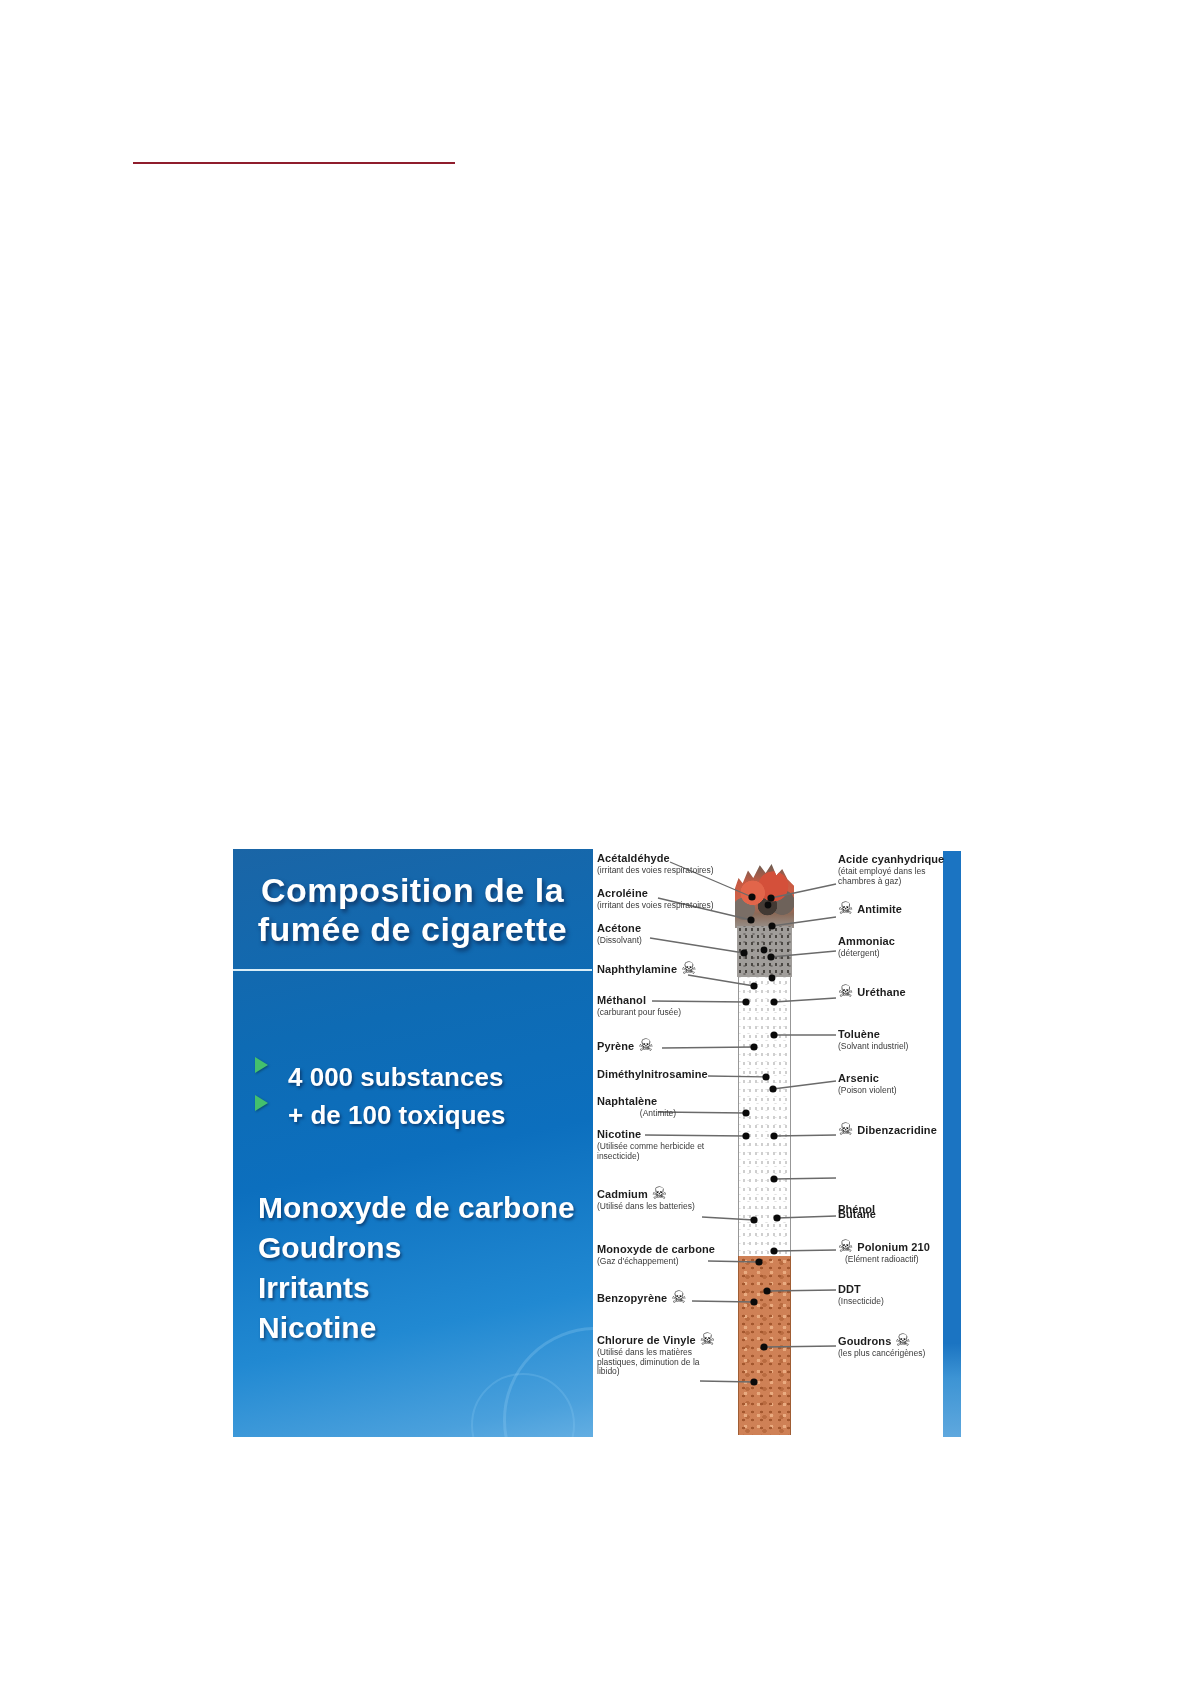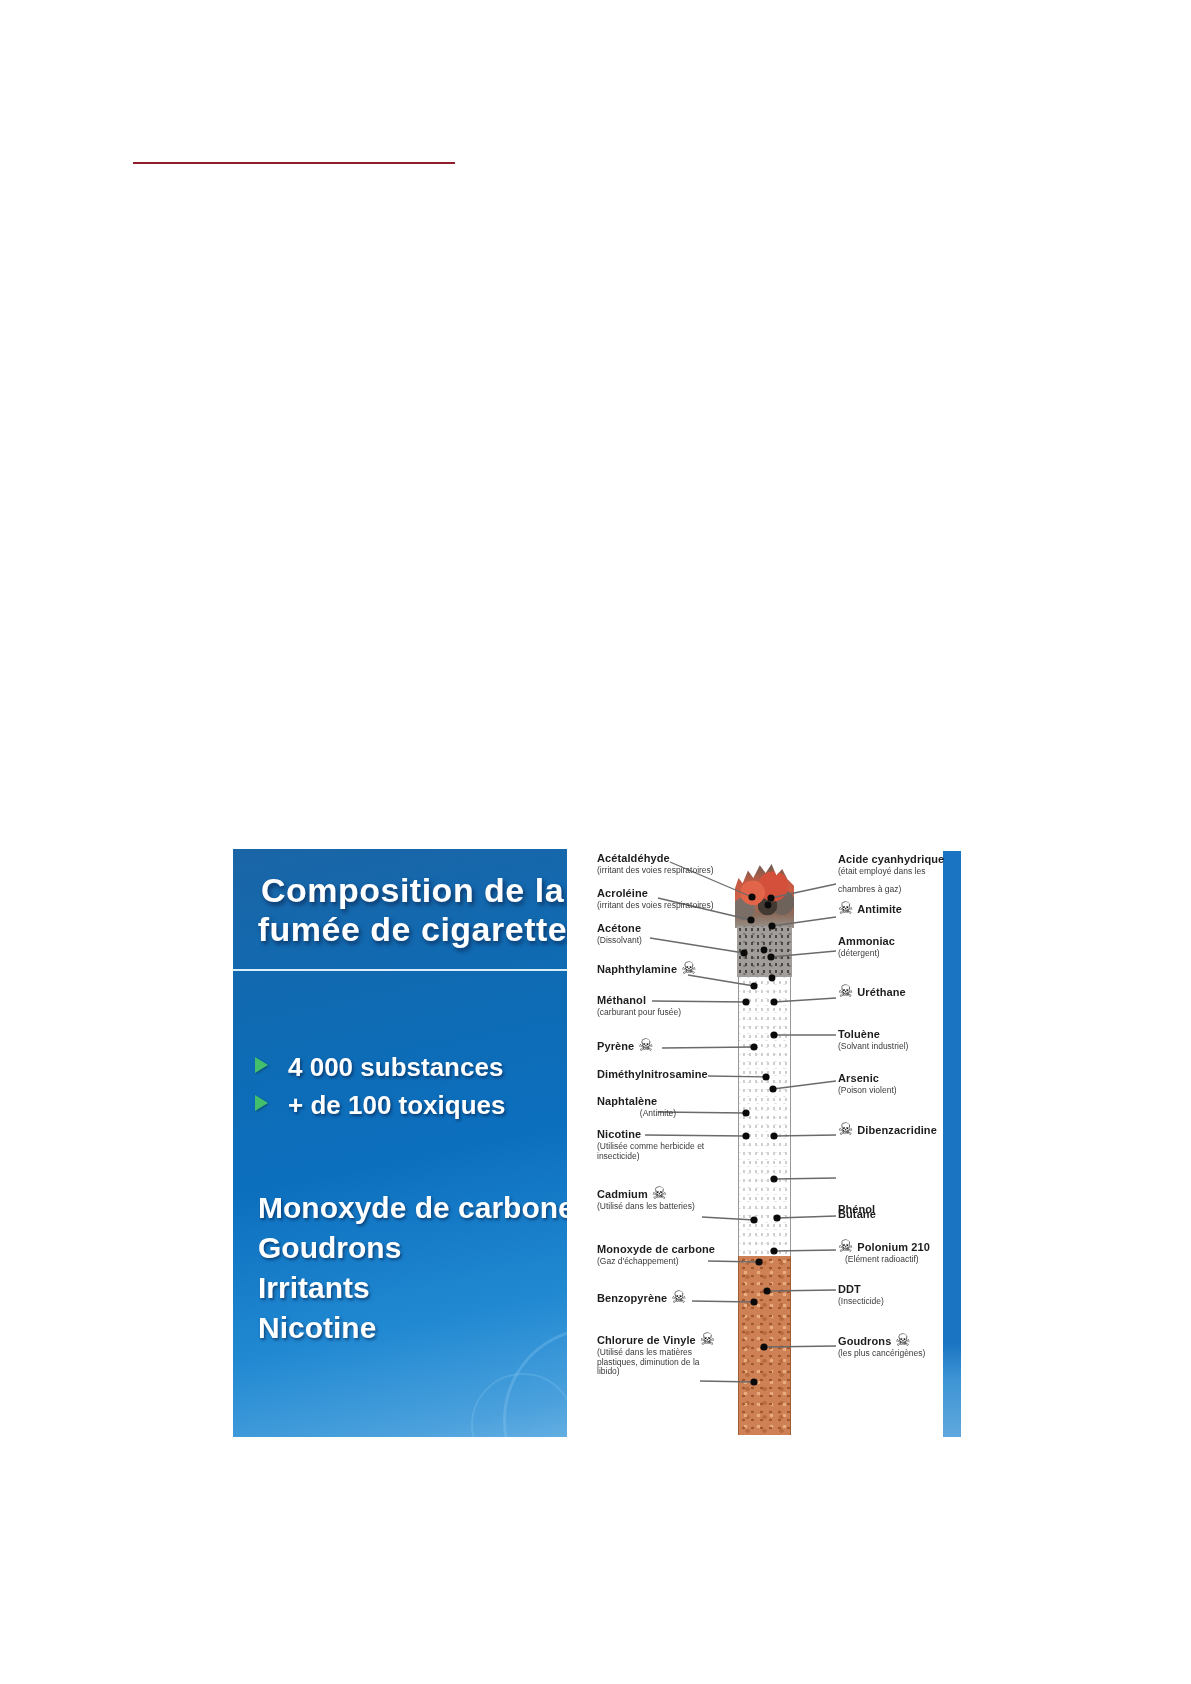--- a/index.html
+++ b/index.html
@@ -7,21 +7,21 @@
     position:relative; width:1191px; height:1684px; background:#ffffff;
     font-family:"Liberation Sans","DejaVu Sans",sans-serif; overflow:hidden;
   }
   
   #top-rule { position:absolute; left:133px; top:162px; width:322px; height:2px; background:#8f1d2c; }
 
   
   #slide { position:absolute; left:233px; top:849px; width:724px; height:588px; }
 
   #blue-panel {
-    position:absolute; left:0; top:0; width:334px; height:588px; overflow:hidden;
+    position:absolute; left:0; top:0; width:360px; height:588px; overflow:hidden;
     background:linear-gradient(168deg,#1a65a6 0%,#0e6bb4 30%,#0c6fbe 52%,#2189d2 78%,#4aa0dc 94%,#63aee2 100%);
   }
   .swirl { position:absolute; border-radius:50%; }
   #swirl-1 { left:270px; top:478px; width:180px; height:180px; border:3px solid rgba(150,210,245,.28); }
   #swirl-2 { left:238px; top:524px; width:100px; height:100px; border:2px solid rgba(150,210,245,.22); }
 
   #slide-title {
     position:absolute; left:0; top:22px; width:359px; text-align:center;
     color:#ffffff; font-size:34px; line-height:39px; font-weight:bold;
     text-shadow:2px 3px 4px rgba(8,22,58,.6); letter-spacing:.5px;
@@ -29,21 +29,21 @@
   #title-divider { position:absolute; left:0px; top:120px; width:359px; height:2px; background:#d9eef8; }
 
   #bullet-block { position:absolute; left:20px; top:197px; width:330px; }
   .bullet-row { position:relative; height:38px; }
   .bullet-arrow {
     position:absolute; left:2px; top:11px; width:0; height:0;
     border-left:13px solid #43c06e; border-top:8px solid transparent; border-bottom:8px solid transparent;
     filter:drop-shadow(1px 1px 1px rgba(0,30,10,.4));
   }
   .bullet-text {
-    position:absolute; left:35px; top:6px; color:#ffffff; font-size:26px; font-weight:bold;
+    position:absolute; left:35px; top:16px; color:#ffffff; font-size:26px; font-weight:bold;
     text-shadow:1.5px 2px 3px rgba(8,22,58,.55); white-space:nowrap;
   }
   #list-block { position:absolute; left:25px; top:342px; width:330px; }
   .list-row {
     height:40px; color:#ffffff; font-size:30px; font-weight:bold;
     text-shadow:1.5px 2px 3px rgba(8,22,58,.55); white-space:nowrap;
   }
 
   #right-strip {
     position:absolute; left:710px; top:2px; width:18px; height:586px;
@@ -282,21 +282,21 @@
         <div class="sub" style="margin-top: 0px;">plastiques, diminution de la</div>
         <div class="sub" style="margin-top: 0px;">libido)</div>
       </div>
     </div>
   <div id="labels-right">
       <div class="chem" style="left: 838px; top: 853px;">
         <div class="nrow">
           <span class="cname">Acide cyanhydrique</span>
         </div>
         <div class="sub">(était employé dans les</div>
-        <div class="sub" style="margin-top: 8px;">chambres à gaz)</div>
+        <div class="sub" style="margin-top: 0px;">chambres à gaz)</div>
       </div>
       <div class="chem" style="left: 838px; top: 903px;">
         <div class="nrow">
           <span class="skull">☠</span>
           <span class="cname">Antimite</span>
         </div>
       </div>
       <div class="chem" style="left: 838px; top: 935px;">
         <div class="nrow">
           <span class="cname">Ammoniac</span>

